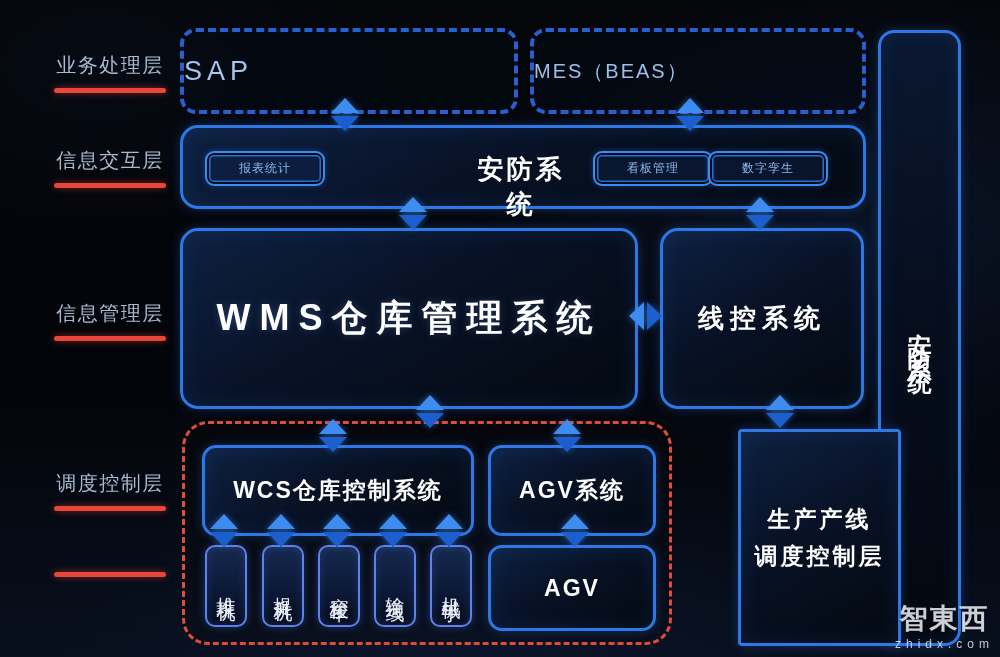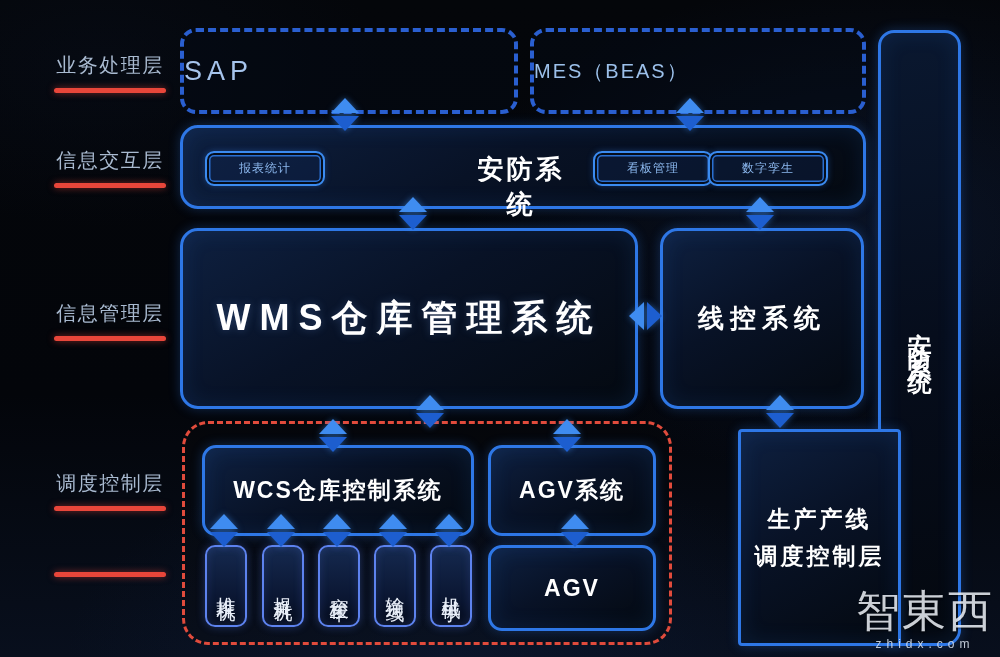--- a/index.html
+++ b/index.html
@@ -64,21 +64,21 @@
   .arrv .td{width:0;height:0;margin:3px auto 0;border-left:14px solid transparent;
             border-right:14px solid transparent;border-top:15px solid #1d5ecf;}
   .arrh{position:absolute;height:28px;display:flex;align-items:center;
         filter:drop-shadow(0 0 3px rgba(60,140,240,.55));}
   .arrh .tl{width:0;height:0;border-top:14px solid transparent;border-bottom:14px solid transparent;
             border-right:15px solid #3f8cf0;}
   .arrh .tr{width:0;height:0;margin-left:3px;border-top:14px solid transparent;
             border-bottom:14px solid transparent;border-left:15px solid #1d5ecf;}
   
   .wm{position:absolute;right:6px;bottom:6px;text-align:center;opacity:.85;}
-  .wm .logo{font-size:44px;font-weight:normal;color:#eef2f8;letter-spacing:2px;
+  .wm .logo{font-size:28px;font-weight:bold;color:#eef2f8;letter-spacing:2px;
             text-shadow:0 1px 2px rgba(0,0,0,.7);line-height:1;}
   .wm .site{font-size:12px;color:#dde6f2;letter-spacing:5px;margin-top:4px;}
 </style>
 </head>
 <body>
 
 <div class="canvas">
 
   <div class="layer" style="top:52px;">
     <div class="txt">业务处理层</div>

